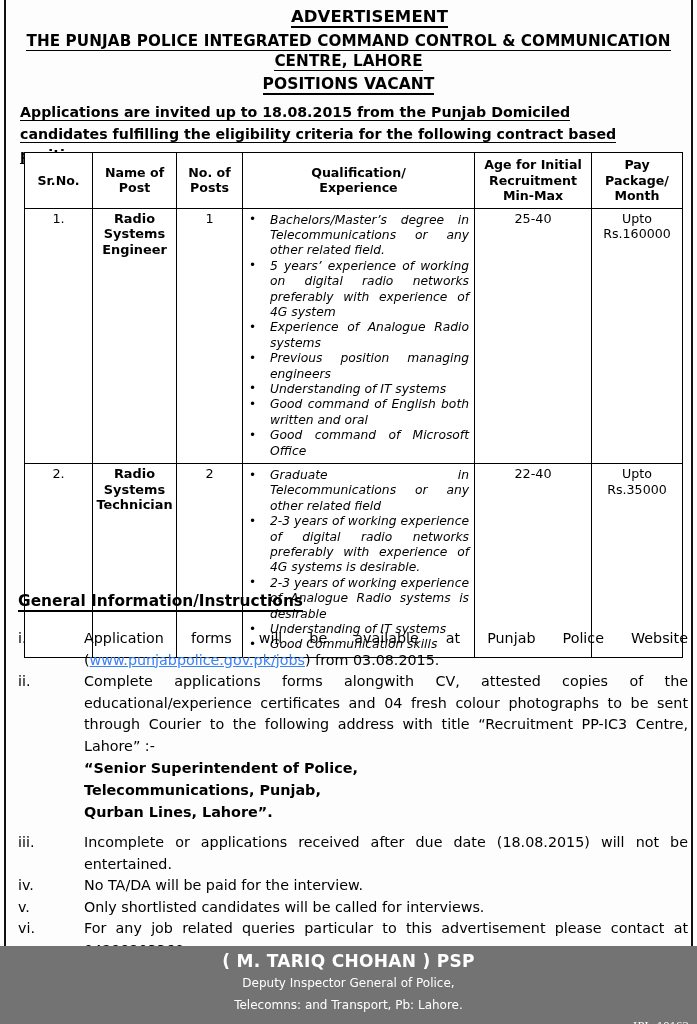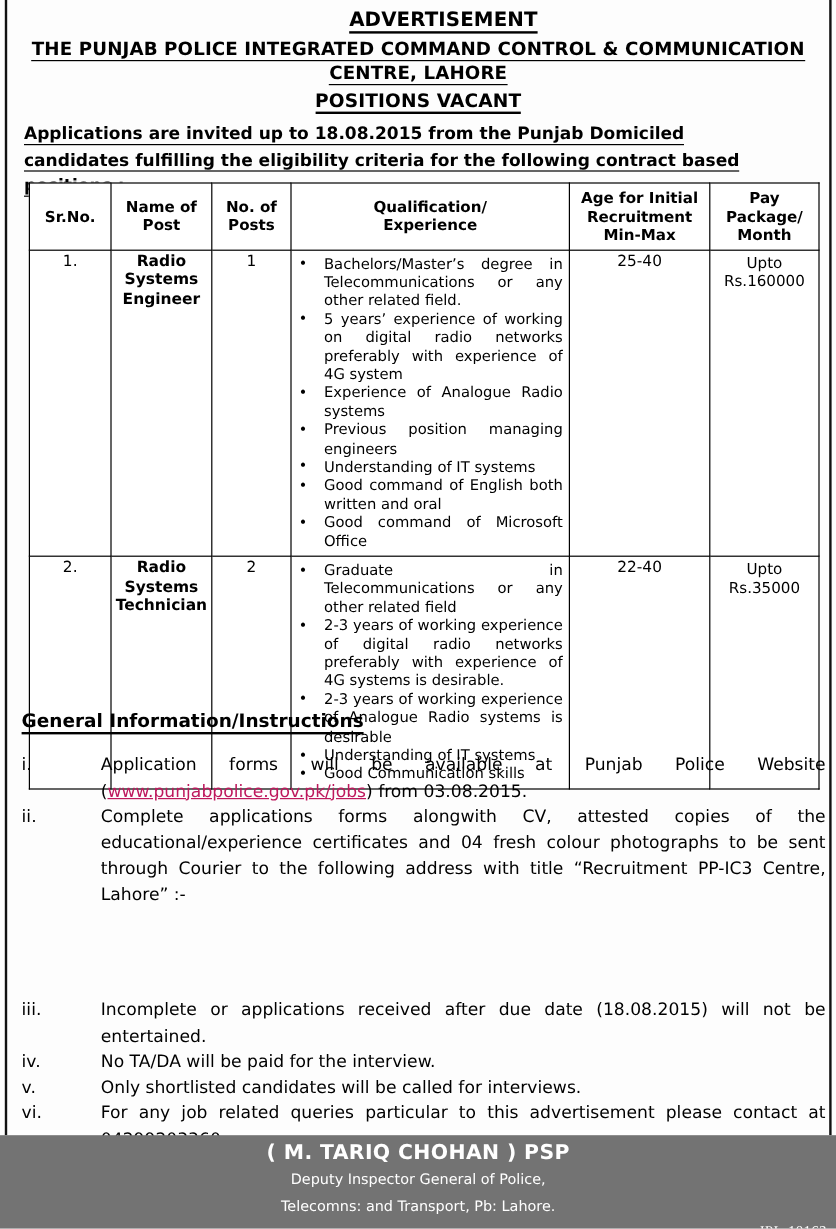--- a/index.html
+++ b/index.html
@@ -136,20 +136,21 @@
   td.pay {
     text-align: center;
     font-size: 12.6px;
     line-height: 15.5px;
     padding-top: 5px;
   }
   ul.quals {
     list-style: none;
     margin: 0;
     padding: 2px 2px 2px 0;
+    font-style: italic;
   }
   ul.quals li {
     position: relative;
     padding-left: 24px;
     font-size: 12.3px;
     line-height: 15.4px;
     text-align: justify;
     margin-bottom: 0px;
   }
   ul.quals li::before {
@@ -188,21 +189,21 @@
   }
   .irow > .num {
     position: absolute;
     left: 2px;
     top: 0;
     width: 40px;
     text-align: left;
     font-size: 14.3px;
   }
   a.link {
-    color: #be185d;
+    color: #3b82f6;
     text-decoration: underline;
   }
 
   .addr {
     position: absolute;
     left: 78px;
     top: 757px;
     font-size: 14.4px;
     font-weight: bold;
     line-height: 22px;
@@ -336,20 +337,25 @@
 
     <div class="instr">
       <div class="irow">
         <span class="num">i.</span><span>Application forms will be available at Punjab Police Website (</span><a class="link" href="#">www.punjabpolice.gov.pk/jobs</a><span>) from 03.08.2015.</span>
       </div>
       <div class="irow">
         <span class="num">ii.</span><span>Complete applications forms alongwith CV, attested copies of the educational/experience certificates and 04 fresh colour photographs to be sent through Courier to the following address with title “Recruitment PP-IC3 Centre, Lahore” :-</span>
       </div>
     </div>
 
+    <div class="addr">
+      <div>“Senior Superintendent of Police,</div>
+      <div>Telecommunications, Punjab,</div>
+      <div>Qurban Lines, Lahore”.</div>
+    </div>
 
     <div class="instr2">
       <div class="irow">
         <span class="num">iii.</span><span>Incomplete or applications received after due date (18.08.2015) will not be entertained.</span>
       </div>
       <div class="irow">
         <span class="num">iv.</span><span>No TA/DA will be paid for the interview.</span>
       </div>
       <div class="irow">
         <span class="num">v.</span><span>Only shortlisted candidates will be called for interviews.</span>

